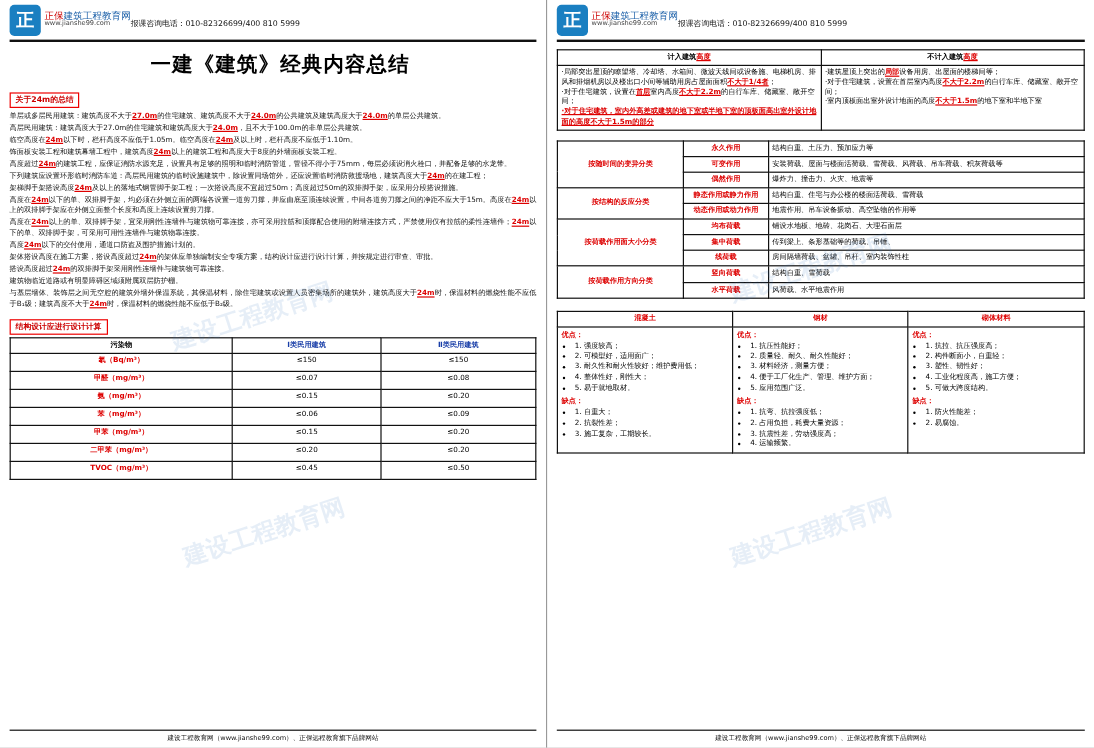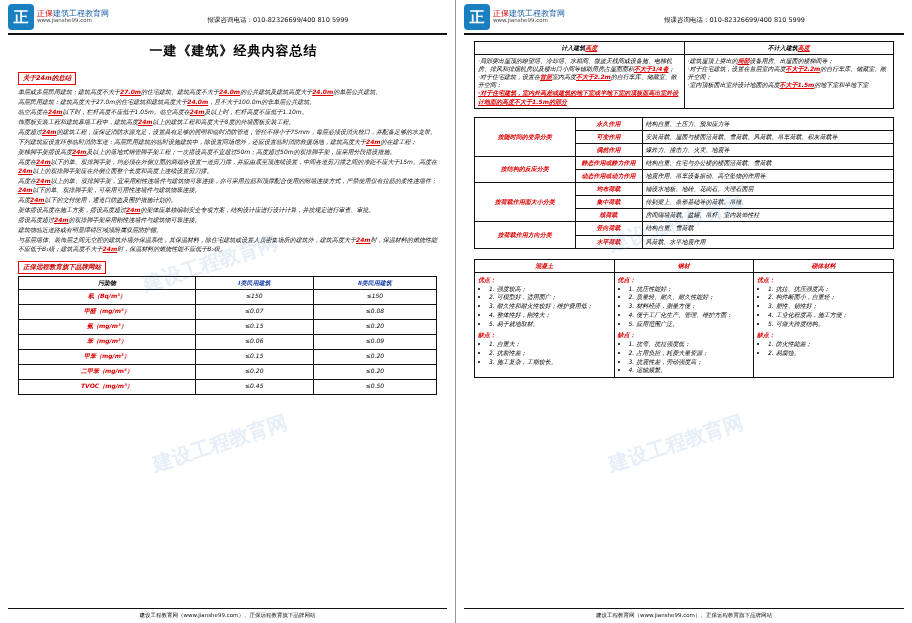--- a/index.html
+++ b/index.html
@@ -7,24 +7,24 @@
   .sheet{position:absolute;top:0;background:#fff;width:456px;height:623px;box-sizing:border-box;}
   .sheet.left{left:0;border-right:1px solid #999;}
   .sheet.right{left:456px;}
   .pagehead{display:flex;align-items:center;padding:4px 8px 2px 8px;}
   .logo{display:flex;align-items:center;}
   .logo-mark{width:26px;height:26px;border-radius:4px;background:#1a7fc1;color:#fff;display:flex;align-items:center;justify-content:center;font-size:15px;font-weight:bold;}
   .logo-text{margin-left:3px;line-height:1.05;}
   .logo-l1{font-size:8px;font-weight:normal;color:#c00;}
   .logo-l1 span.b{color:#1a5fa8;}
   .logo-l2{font-size:5.5px;color:#444;}
-  .phone{flex:1;text-align:center;font-size:6.5px;color:#111;padding-top:6px;}
+  .phone{flex:1;text-align:left;font-size:6.5px;color:#111;padding-top:6px;}
   .rule{height:2px;background:#111;margin:1px 8px 0 8px;}
-  .title{text-align:center;font-size:13px;font-weight:bold;margin:7px 0 5px 12px;letter-spacing:1px;}
-  .body{padding:0 18px;font-style:italic;}
+  .title{text-align:center;font-size:17px;font-weight:bold;margin:7px 0 5px 12px;letter-spacing:1px;}
+  .body{padding:0 8px;}
   .redhead{display:inline-block;border:1px solid #e00;color:#c00;font-size:6.5px;font-weight:bold;padding:1px 4px;margin:3px 0 2px 0;}
   p.t{font-size:6px;line-height:1.5;margin:0 0 1px 0;color:#111;text-align:justify;}
   .bu{color:#d00;font-weight:bold;text-decoration:underline;}
   table{border-collapse:collapse;width:100%;font-size:6px;}
   td,th{border:1px solid #111;padding:2px 3px;vertical-align:top;line-height:1.35;}
   th{font-weight:bold;text-align:center;}
   .ctr{text-align:center;}
   .blue{color:#1a3fa8;font-weight:bold;}
   .redb{color:#d00;font-weight:bold;}
   .tbl-air td{height:10px;}
@@ -70,21 +70,21 @@
     <p class="t">下列建筑应设置环形临时消防车道：高层民用建筑的临时设施建筑中，除设置同场馆外，还应设置临时消防救援场地，建筑高度大于<span class="bu">24m</span>的在建工程；</p>
     <p class="t">架梯脚手架搭设高度<span class="bu">24m</span>及以上的落地式钢管脚手架工程；一次搭设高度不宜超过50m；高度超过50m的双排脚手架，应采用分段搭设措施。</p>
     <p class="t">高度在<span class="bu">24m</span>以下的单、双排脚手架，均必须在外侧立面的两端各设置一道剪刀撑，并应由底至顶连续设置，中间各道剪刀撑之间的净距不应大于15m。高度在<span class="bu">24m</span>以上的双排脚手架应在外侧立面整个长度和高度上连续设置剪刀撑。</p>
     <p class="t">高度在<span class="bu">24m</span>以上的单、双排脚手架，宜采用刚性连墙件与建筑物可靠连接，亦可采用拉筋和顶撑配合使用的附墙连接方式，严禁使用仅有拉筋的柔性连墙件；<span class="bu">24m</span>以下的单、双排脚手架，可采用可用性连墙件与建筑物靠连接。</p>
     <p class="t">高度<span class="bu">24m</span>以下的交付使用，通道口防盗及围护措施计划的。</p>
     <p class="t">架体搭设高度在施工方案，搭设高度超过<span class="bu">24m</span>的架体应单独编制安全专项方案，结构设计应进行设计计算，并按规定进行审查、审批。</p>
     <p class="t">搭设高度超过<span class="bu">24m</span>的双排脚手架采用刚性连墙件与建筑物可靠连接。</p>
     <p class="t">建筑物临近道路或有明显障碍区域须附属双层防护棚。</p>
     <p class="t">与基层墙体、装饰层之间无空腔的建筑外墙外保温系统，其保温材料，除住宅建筑或设置人员密集场所的建筑外，建筑高度大于<span class="bu">24m</span>时，保温材料的燃烧性能不应低于B₁级；建筑高度不大于<span class="bu">24m</span>时，保温材料的燃烧性能不应低于B₂级。</p>
 
-    <div class="redhead">正保远程教育旗下品牌网站</div>
+    <div class="redhead">结构设计应进行设计计算</div>
 
     <table class="tbl-air">
       <tbody>
           <tr>
         <th class="ctr">污染物</th>
         <th class="ctr blue">Ⅰ类民用建筑</th>
         <th class="ctr blue">Ⅱ类民用建筑</th>
       </tr>
       <tr>
         <td class="ctr redb">氡（Bq/m³）</td>

